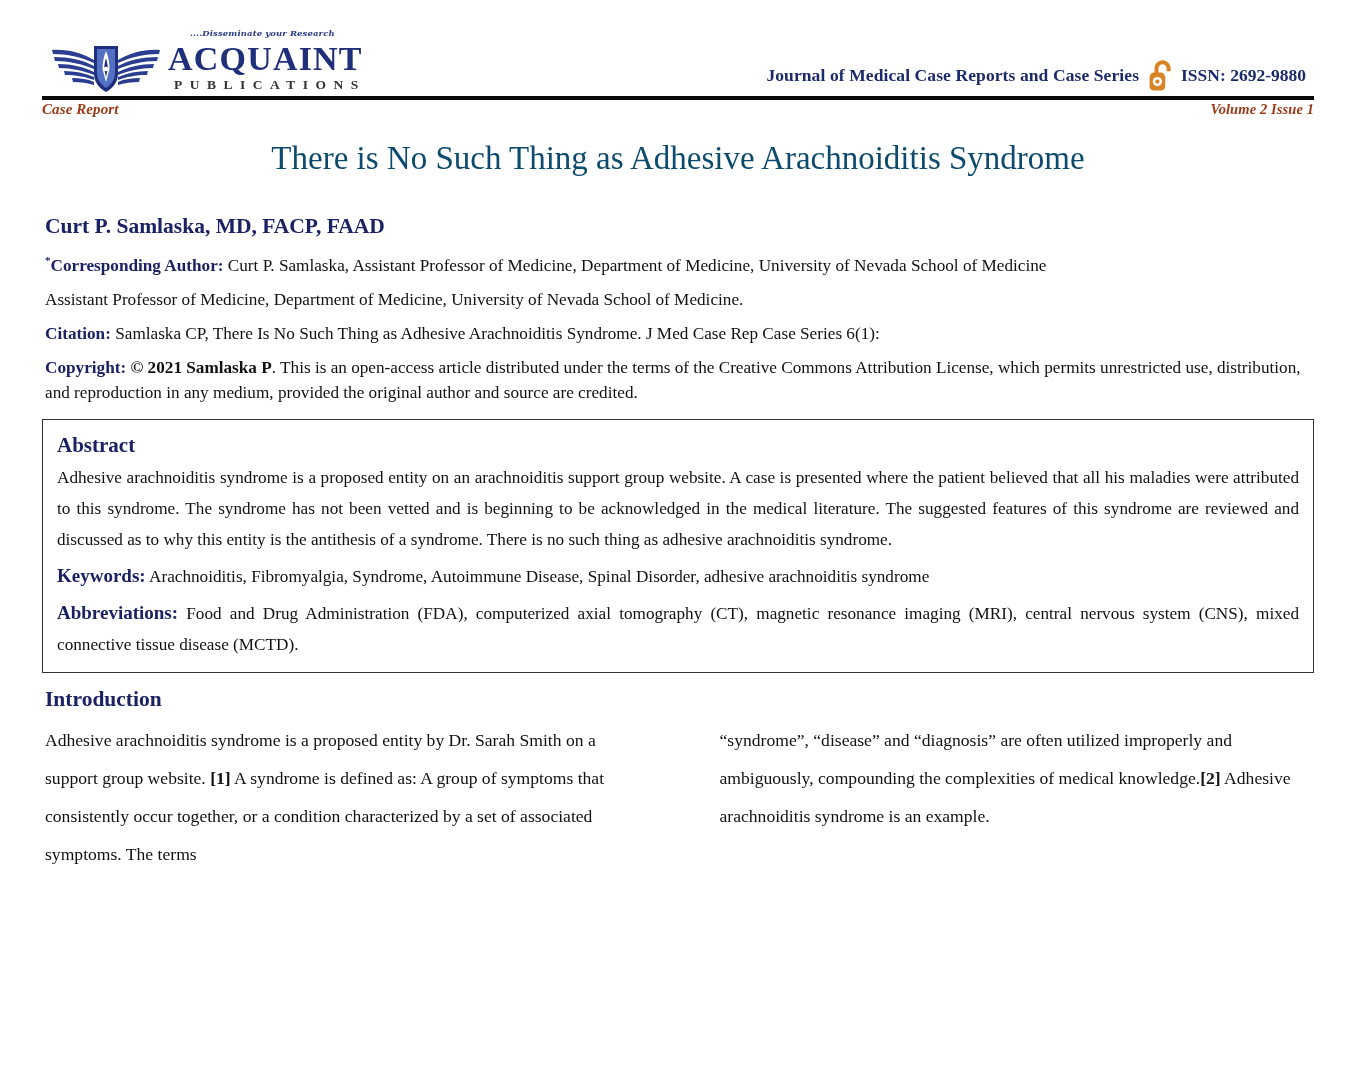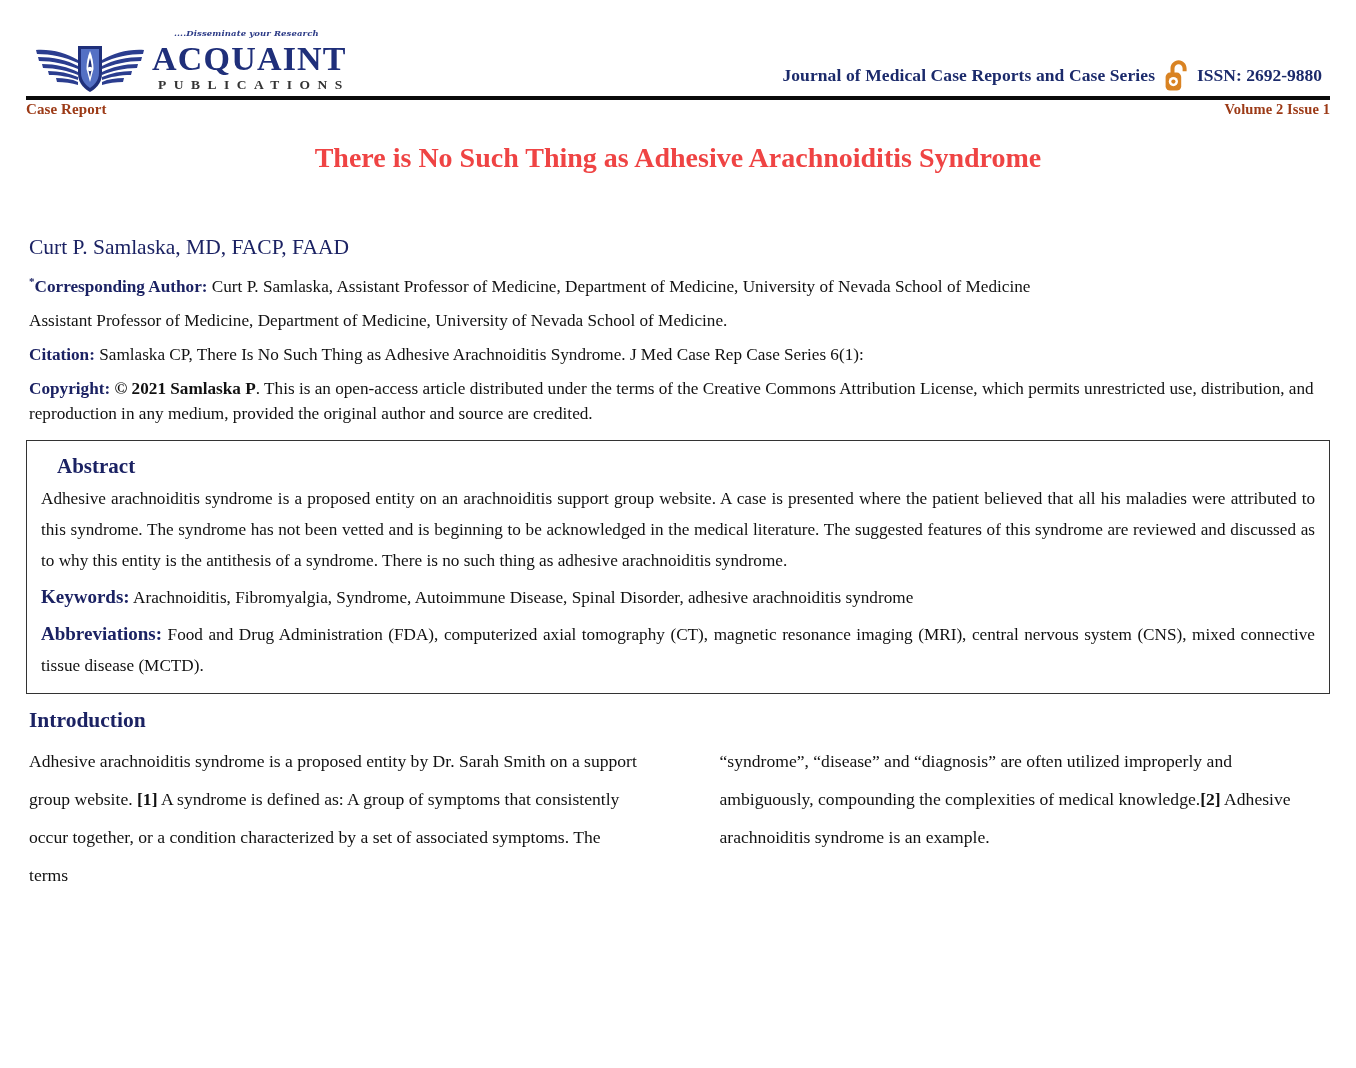--- a/index.html
+++ b/index.html
@@ -14,21 +14,21 @@
     color: #000000;
     overflow: hidden;
     position: relative;
   }
 
   .page {
     position: relative;
     width: 1356px;
     height: 1068px;
     box-sizing: border-box;
-    padding: 0 26px;
+    padding: 0 42px;
   }
 
   
   .masthead {
     position: relative;
     height: 96px;
   }
 
   .logo-block {
     position: absolute;
@@ -109,51 +109,52 @@
     height: 4px;
     background: #0a0a0a;
     margin: 0 0 0 0;
   }
 
   .subbar {
     display: flex;
     justify-content: space-between;
     align-items: flex-end;
     padding: 1px 0 0 0;
+    font-style: italic;
   }
   .case-report {
     font-weight: bold;
     font-size: 15px;
     color: #9c3a16;
     letter-spacing: .1px;
   }
   .volume-issue {
     font-weight: bold;
     font-size: 14.5px;
     color: #9c3a16;
     letter-spacing: .1px;
   }
 
   
   .article-title {
     text-align: center;
-    font-weight: bold;
-    font-size: 28px;
+    font-weight: normal;
+    font-size: 33px;
     line-height: 34px;
-    color: #ef4444;
+    color: #0c4a6e;
     margin: 23px 0 0 0;
     padding: 0 30px;
   }
 
   .author-name {
-    font-weight: normal;
+    font-weight: bold;
     font-size: 21.5px;
     line-height: 26px;
     color: #1b2263;
-    margin: 59px 0 0 3px;
+    margin: 38px 0 0 3px;
   }
 
   
   .meta {
     margin: 0 0 0 3px;
   }
   .meta p {
     margin: 0;
     padding: 9px 0 0 0;
     font-size: 17.2px;
@@ -182,21 +183,21 @@
   .abstract-box {
     border: 1.4px solid #333333;
     margin: 14px 0 0 0;
     padding: 8px 14px 12px 14px;
   }
   .abs-heading {
     font-weight: bold;
     font-size: 21px;
     line-height: 30px;
     color: #1b2263;
-    margin: 2px 0 2px 16px;
+    margin: 2px 0 2px 0;
   }
   .abs-body {
     font-size: 17.2px;
     line-height: 31px;
     text-align: justify;
     color: #111111;
     margin: 0;
   }
   .kw-line, .abbr-line {
     font-size: 17.2px;

